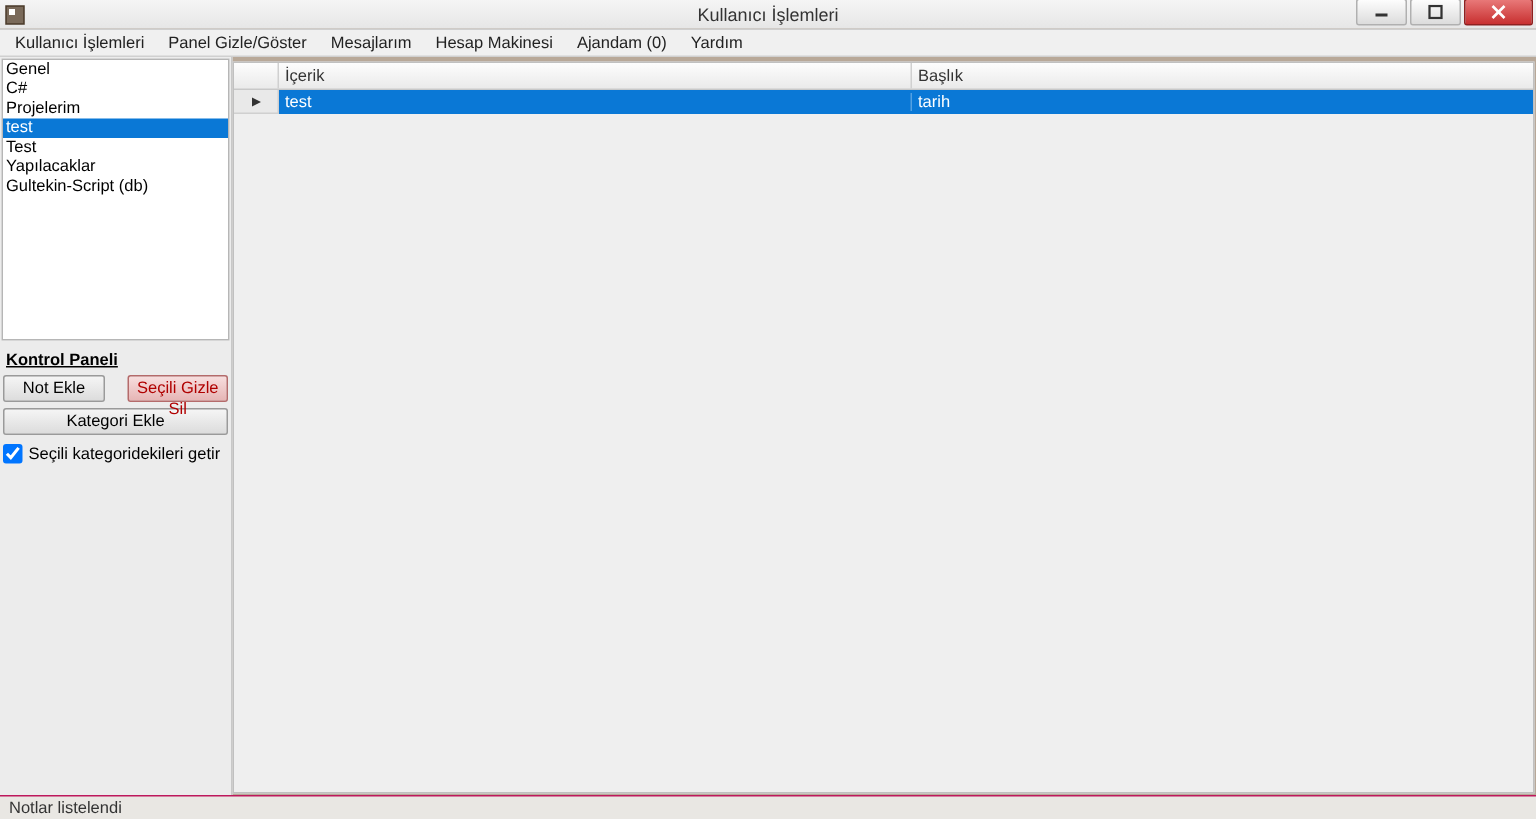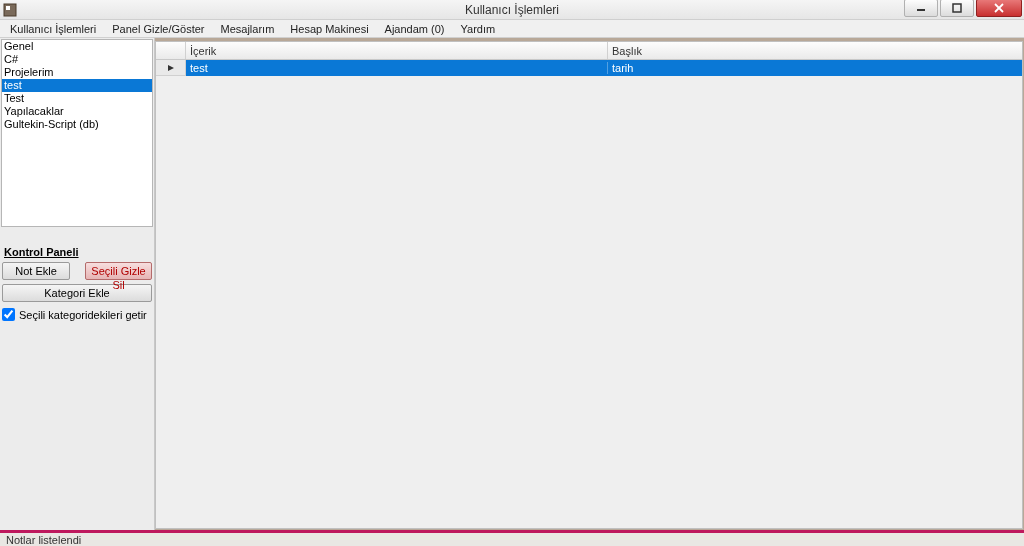--- a/index.html
+++ b/index.html
@@ -90,21 +90,21 @@
   }
   .cat-item {
     padding: 0 2px;
     white-space: nowrap;
   }
   .cat-item.selected {
     background: #0a78d6;
     color: #fff;
   }
   .control-panel {
-    margin-top: 14px;
+    margin-top: 2px;
     padding: 2px;
   }
   .control-panel .cp-title {
     font-size: 11px;
     font-weight: bold;
     text-decoration: underline;
     padding: 2px 2px 4px 2px;
   }
   .btn-row { display: flex; gap: 15px; }
   .winbutton {
@@ -169,21 +169,21 @@
     height: 100%;
     display:flex; align-items:center; justify-content:center;
     color:#333;
   }
   .gr-col1 { width: 422px; padding-left: 4px; border-right: 1px solid rgba(255,255,255,0.3); }
   .gr-col2 { flex:1; padding-left: 4px; }
   
   .statusbar {
     height: 16px;
     background: #e9e7e3;
-    border-top: 3px solid #be185d;
+    border-top: 1px solid #be185d;
     font-size: 11px;
     padding-left: 6px;
     display: flex;
     align-items: center;
     color: #333;
   }
 </style>
 </head>
 <body>
 

